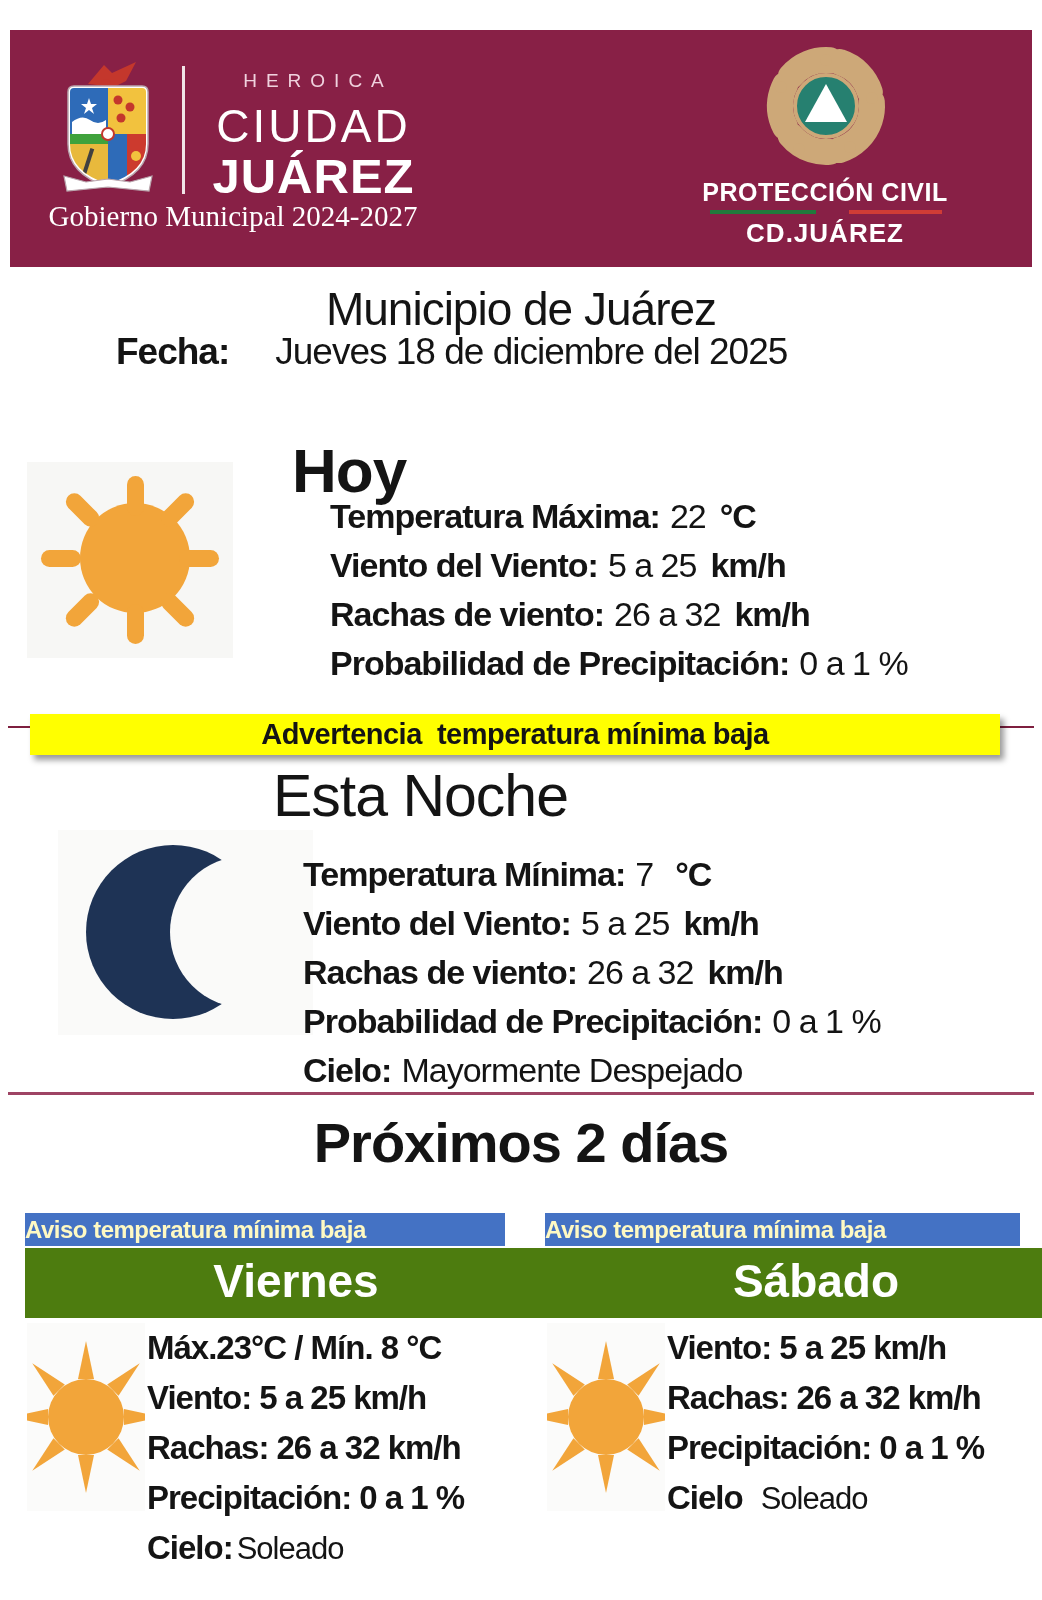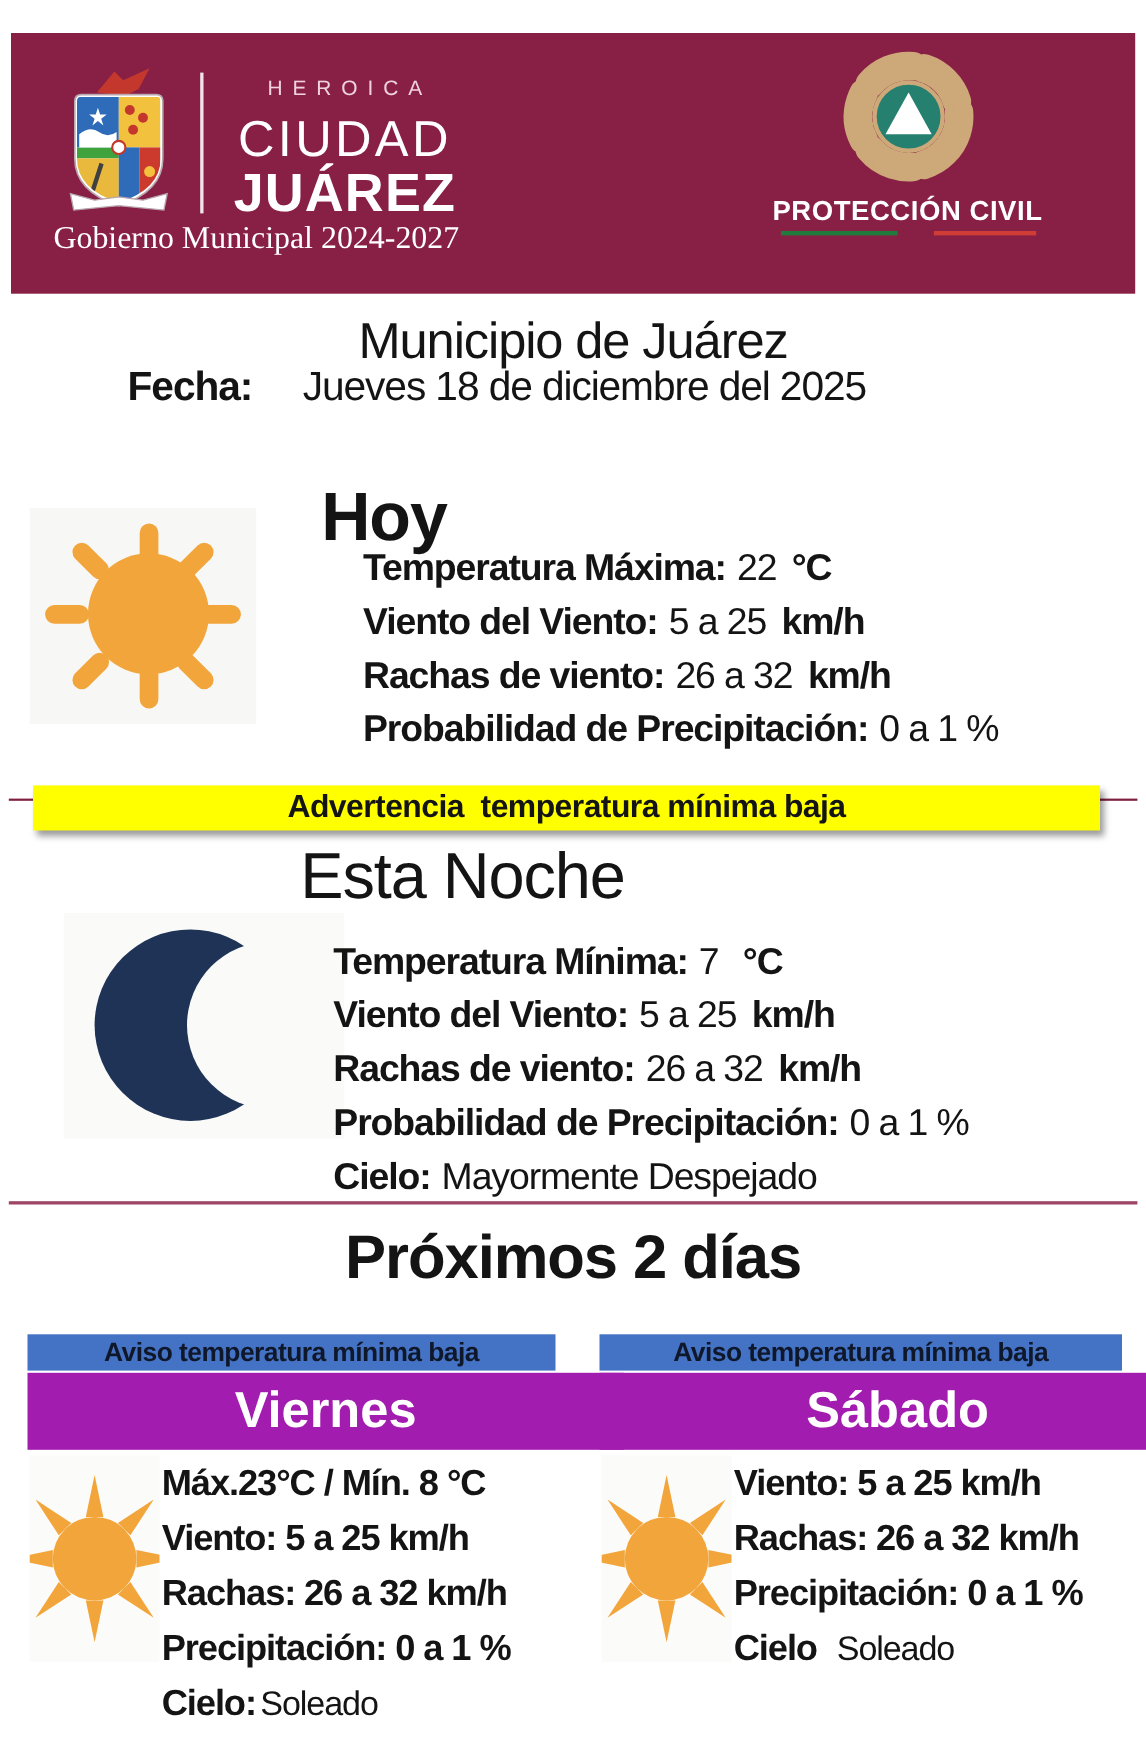--- a/index.html
+++ b/index.html
@@ -57,25 +57,25 @@
   .tonight-rows .t-unit{margin-left:22px;}
 
   
   .divider{position:absolute;left:8px;top:1092px;width:1026px;height:3px;background:#9E4464;}
   .proximos{position:absolute;left:0;top:1110px;width:1042px;text-align:center;
             font-size:56px;font-weight:700;letter-spacing:-1px;}
 
   .card{position:absolute;top:1213px;width:487px;height:387px;}
   .card.c1{left:25px;}
   .card.c2{left:545px;}
-  .aviso{position:absolute;left:0;top:0;height:33px;background:#4472C4;color:#0f172a;
-         font-size:24px;font-weight:700;text-align:center;line-height:33px;letter-spacing:-0.5px;}
+  .aviso{position:absolute;left:0;top:0;height:33px;background:#4472C4;color:#fef9c3;
+         font-size:24px;font-weight:700;text-align:left;line-height:33px;letter-spacing:-0.5px;}
   .c1 .aviso{width:480px;}
   .c2 .aviso{width:475px;}
-  .dayname{position:absolute;left:0;top:35px;width:542px;height:70px;background:#a21caf;color:#fff;
+  .dayname{position:absolute;left:0;top:35px;width:542px;height:70px;background:#4d7c0f;color:#fff;
            font-size:46px;font-weight:700;text-align:center;line-height:67px;}
   .cardsun{position:absolute;left:2px;top:110px;width:118px;height:188px;background:#FBFBFA;}
   .card-rows{position:absolute;left:122px;top:116px;display:flex;flex-direction:column;gap:12px;
              font-size:33px;font-weight:700;letter-spacing:-1px;white-space:nowrap;}
   .card-rows .val{margin-left:8px;}
   .card-rows .cielo .val{font-weight:400;margin-left:4px;font-size:31px;}
   .c2 .card-rows .cielo .val{margin-left:18px;}
 
   
   .sun-fill{fill:#F2A53A;}
@@ -140,20 +140,21 @@
       <circle cx="26" cy="47" r="6" class="gold"></circle>
       <circle cx="71" cy="66" r="31" fill="#268070" stroke="#CDA878" stroke-width="4"></circle>
       <polygon points="71,44 92,82 50,82" fill="#ffffff"></polygon>
     </svg>
 
     <div class="pc-title">PROTECCIÓN CIVIL</div>
     <div class="flagline">
       <span class="g"></span>
       <span class="r"></span>
     </div>
+    <div class="pc-sub">CD.JUÁREZ</div>
   </header>
 
   <div class="title">Municipio de Juárez</div>
   <div class="fecha">
     <span class="lbl">Fecha:</span><span class="val">Jueves 18 de diciembre del 2025</span>
   </div>
 
   <div class="sunbox">
     <svg viewBox="0 0 206 196" width="206" height="196">
       <circle cx="108" cy="96" r="55" fill="#F2A53A"></circle>

